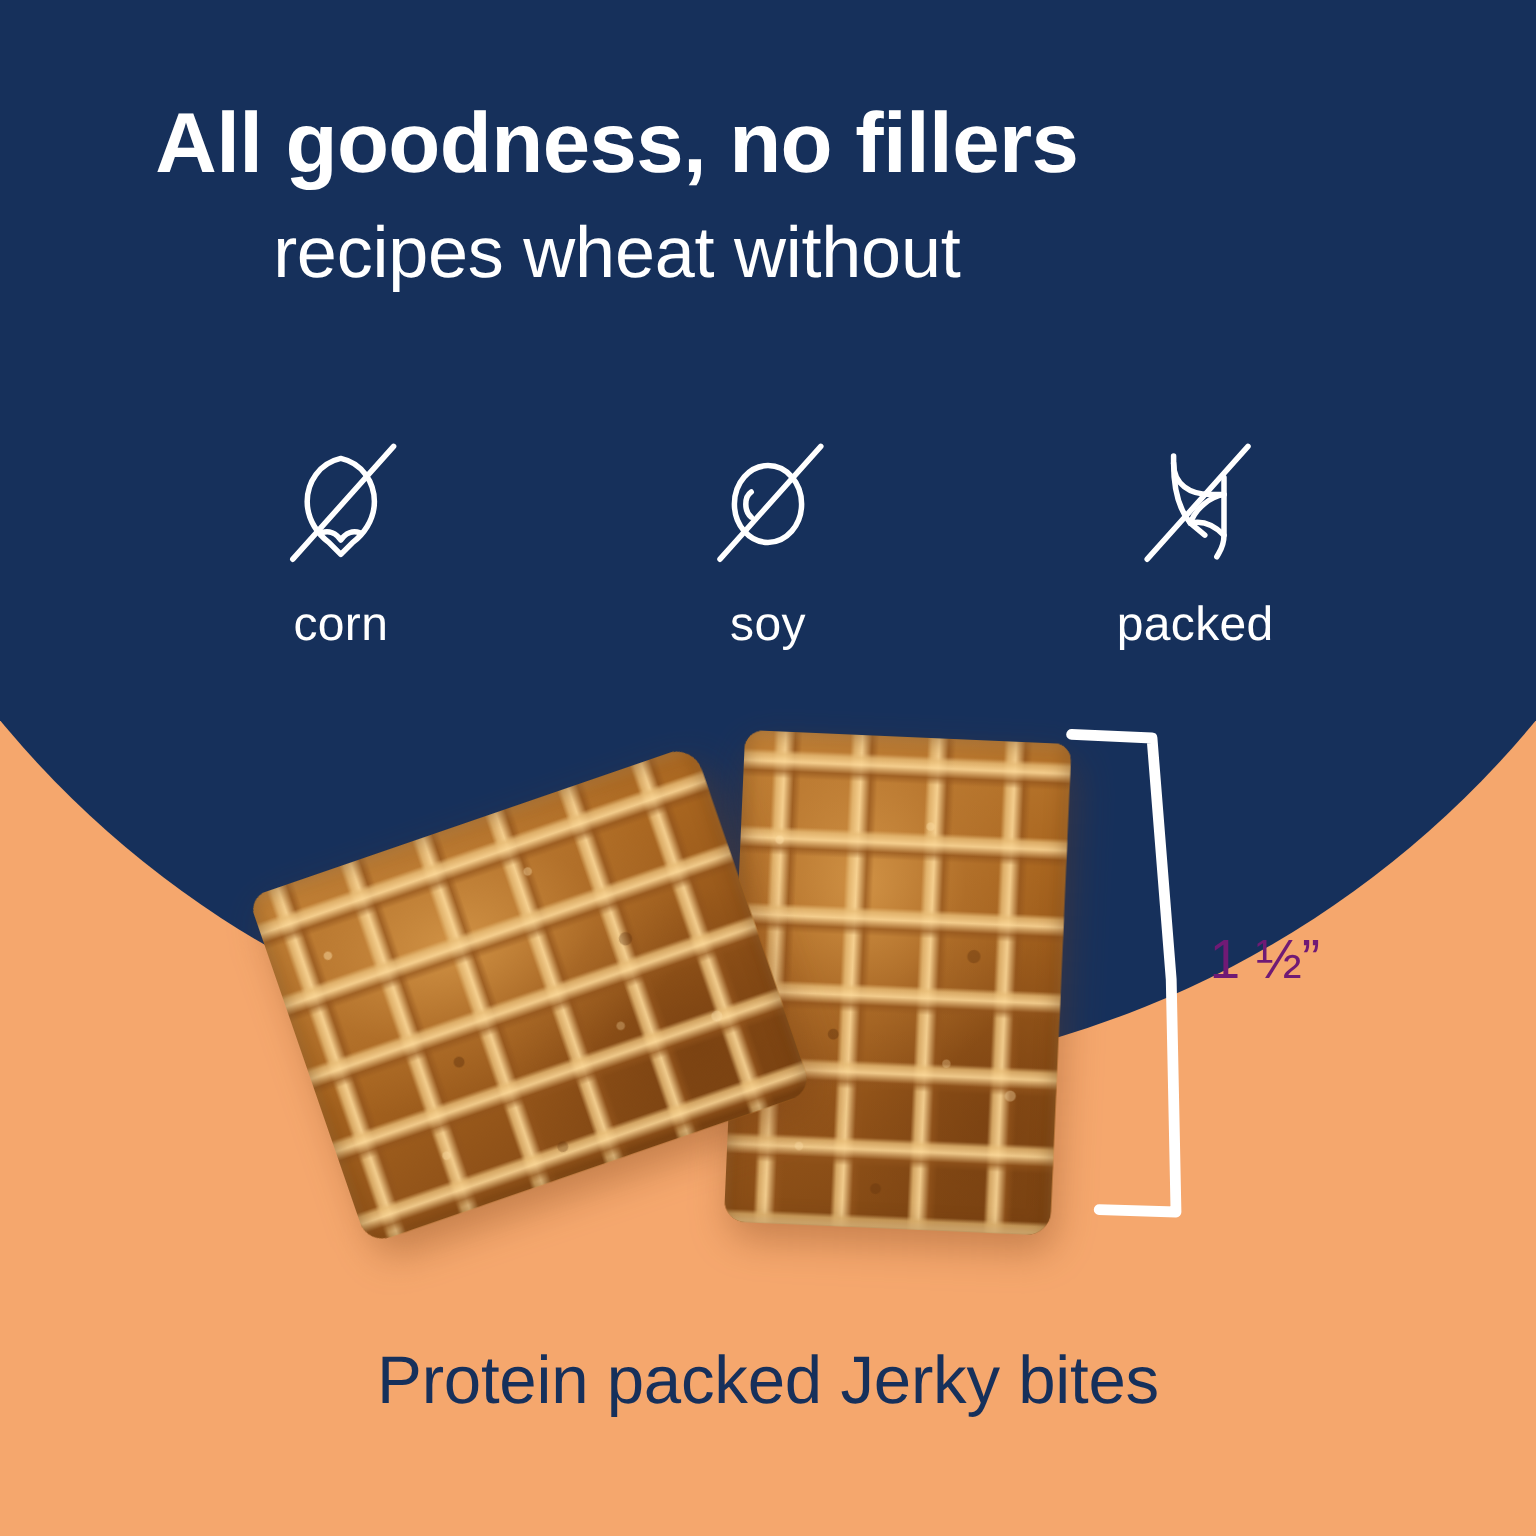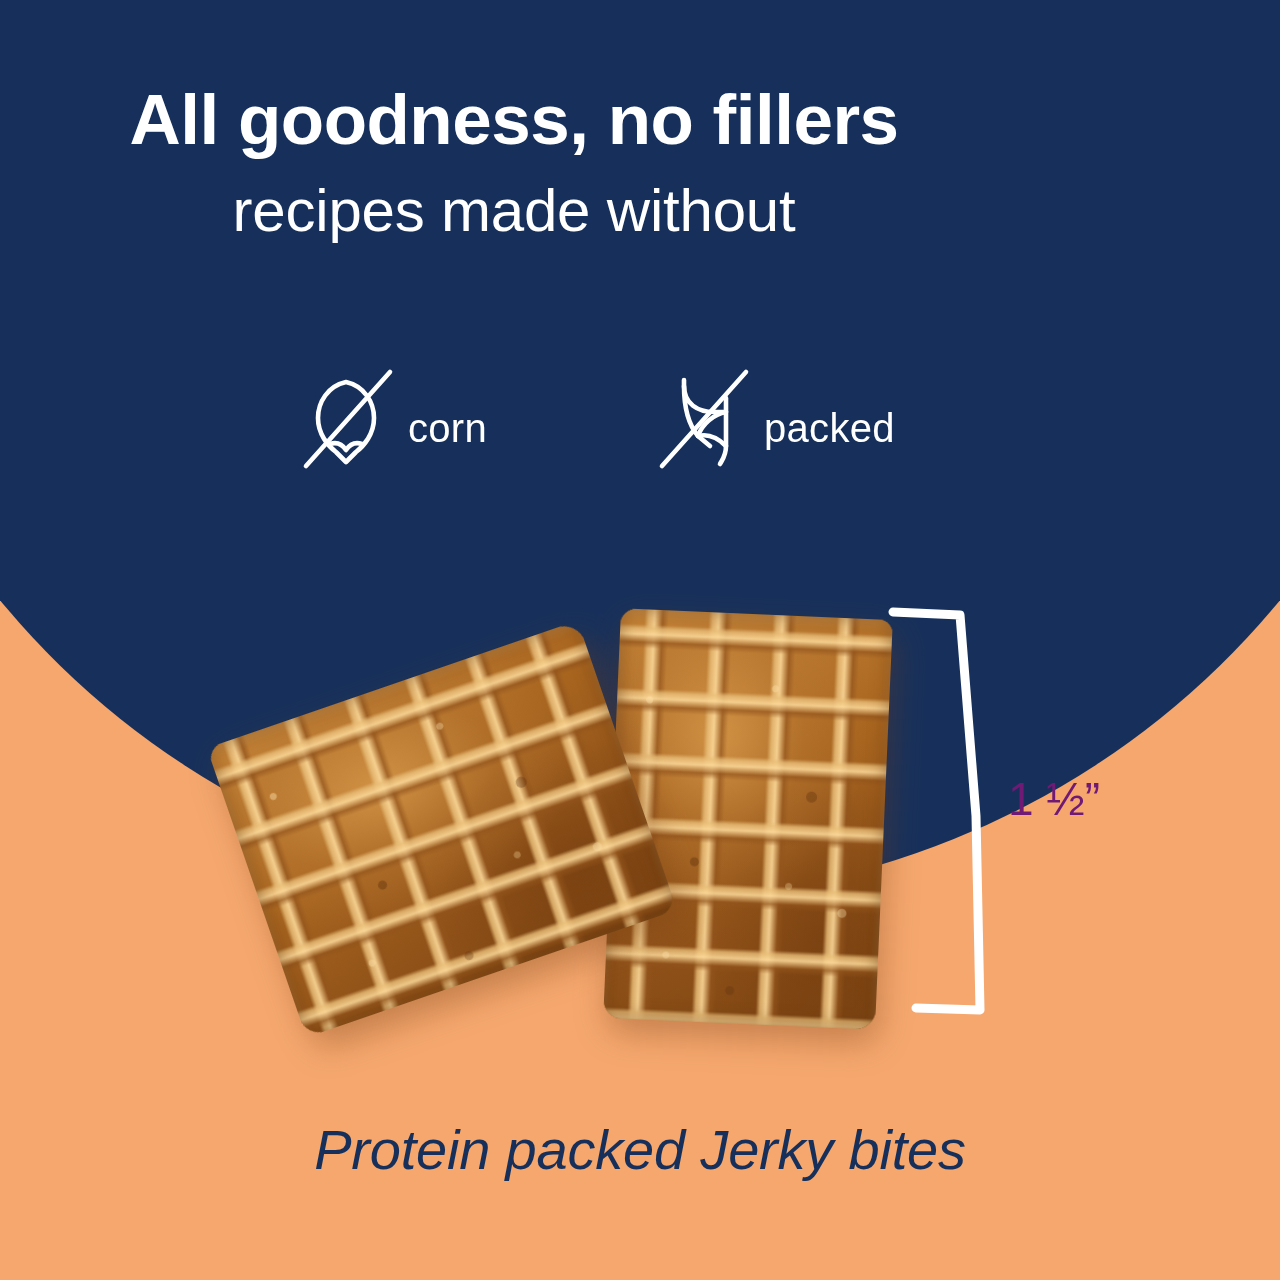--- a/index.html
+++ b/index.html
@@ -67,21 +67,21 @@
     left: 0;
     top: 356px;
     width: 1280px;
     display: flex;
     justify-content: center;
     align-items: flex-start;
   }
   .icon-cell {
     width: 356px;
     display: flex;
-    flex-direction: row;
+    flex-direction: column;
     align-items: center;
   }
   .icon-glyph {
     width: 124px;
     height: 124px;
     display: block;
   }
   .icon-label {
     margin-top: 20px;
     color: #ffffff;
@@ -209,49 +209,58 @@
     left: 0;
     top: 1122px;
     width: 1280px;
     text-align: center;
     color: #16305B;
     font-size: 56px;
     font-weight: 400;
     letter-spacing: -0.2px;
     line-height: 1;
     white-space: nowrap;
-    font-style: italic;
   }
 </style>
 </head>
 <body>
 
 <div id="canvas">
 
   <div class="bg-peach"></div>
   <div class="bg-navy-ellipse"></div>
 
   <div class="headline-wrap">
     <div class="headline">All goodness, no fillers</div>
-    <div class="subhead">recipes made without</div>
+    <div class="subhead">recipes wheat without</div>
   </div>
 
   <div class="icon-row">
 
     <div class="icon-cell">
       <svg class="icon-glyph" viewBox="0 0 124 124">
         <g fill="none" stroke="#FFFFFF" stroke-width="4.6" stroke-linecap="round" stroke-linejoin="round">
           <path d="M62 26 C44 30 34 46 34 62 C34 78 44 90 52 96 L62 106 L72 96 C80 90 90 78 90 62 C90 46 80 30 62 26 Z"></path>
           <path d="M46 88 C52 86 58 88 62 94 C66 88 72 86 78 88"></path>
           <line x1="22" y1="110" x2="106" y2="16"></line>
         </g>
       </svg>
       <div class="icon-label">corn</div>
     </div>
 
+    <div class="icon-cell">
+      <svg class="icon-glyph" viewBox="0 0 124 124">
+        <g fill="none" stroke="#FFFFFF" stroke-width="4.6" stroke-linecap="round" stroke-linejoin="round">
+          <ellipse cx="62" cy="64" rx="28" ry="32"></ellipse>
+          <path d="M48 54 C42 58 42 70 48 75"></path>
+          <line x1="22" y1="110" x2="106" y2="16"></line>
+        </g>
+      </svg>
+      <div class="icon-label">soy</div>
+    </div>
 
     <div class="icon-cell">
       <svg class="icon-glyph" viewBox="0 0 124 124">
         <g fill="none" stroke="#FFFFFF" stroke-width="4.6" stroke-linecap="round" stroke-linejoin="round">
           <path d="M44 24 L44 30 C44 48 58 56 74 56 L86 56"></path>
           <path d="M86 42 L86 90 C86 100 82 104 80 108"></path>
           <path d="M44 30 C44 52 48 68 58 80 L70 90"></path>
           <path d="M86 56 C74 58 62 68 58 80"></path>
           <path d="M58 80 C66 78 76 80 86 90"></path>
           <line x1="22" y1="110" x2="106" y2="16"></line>

